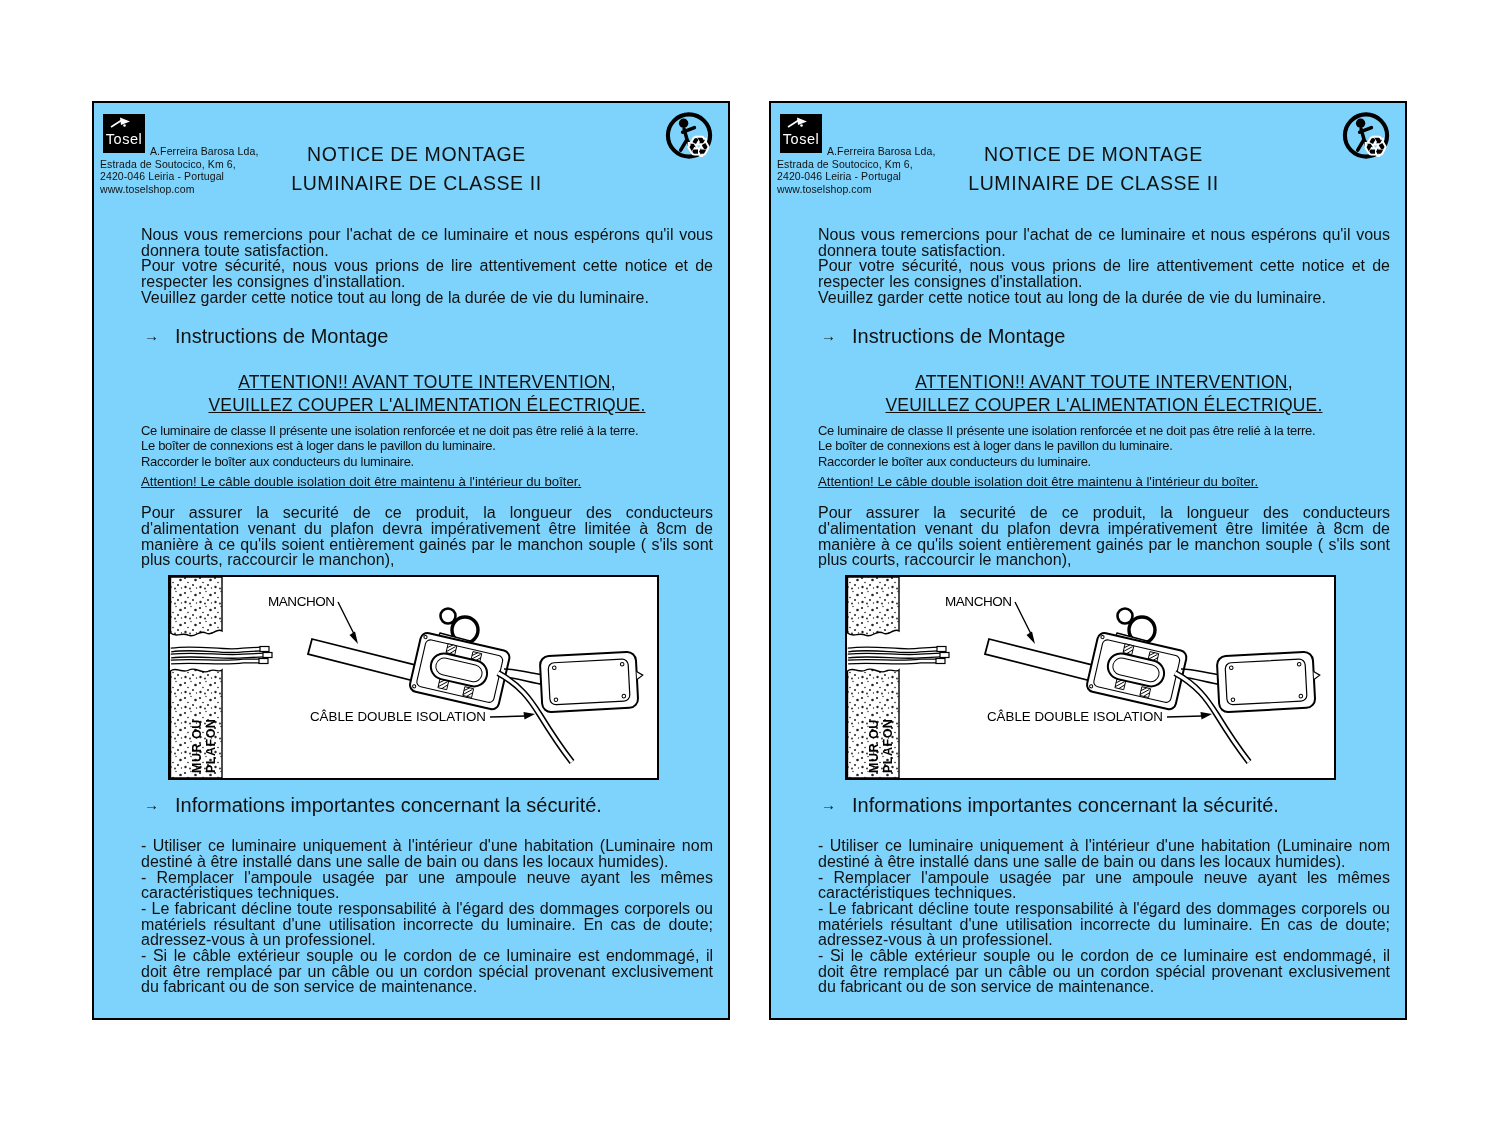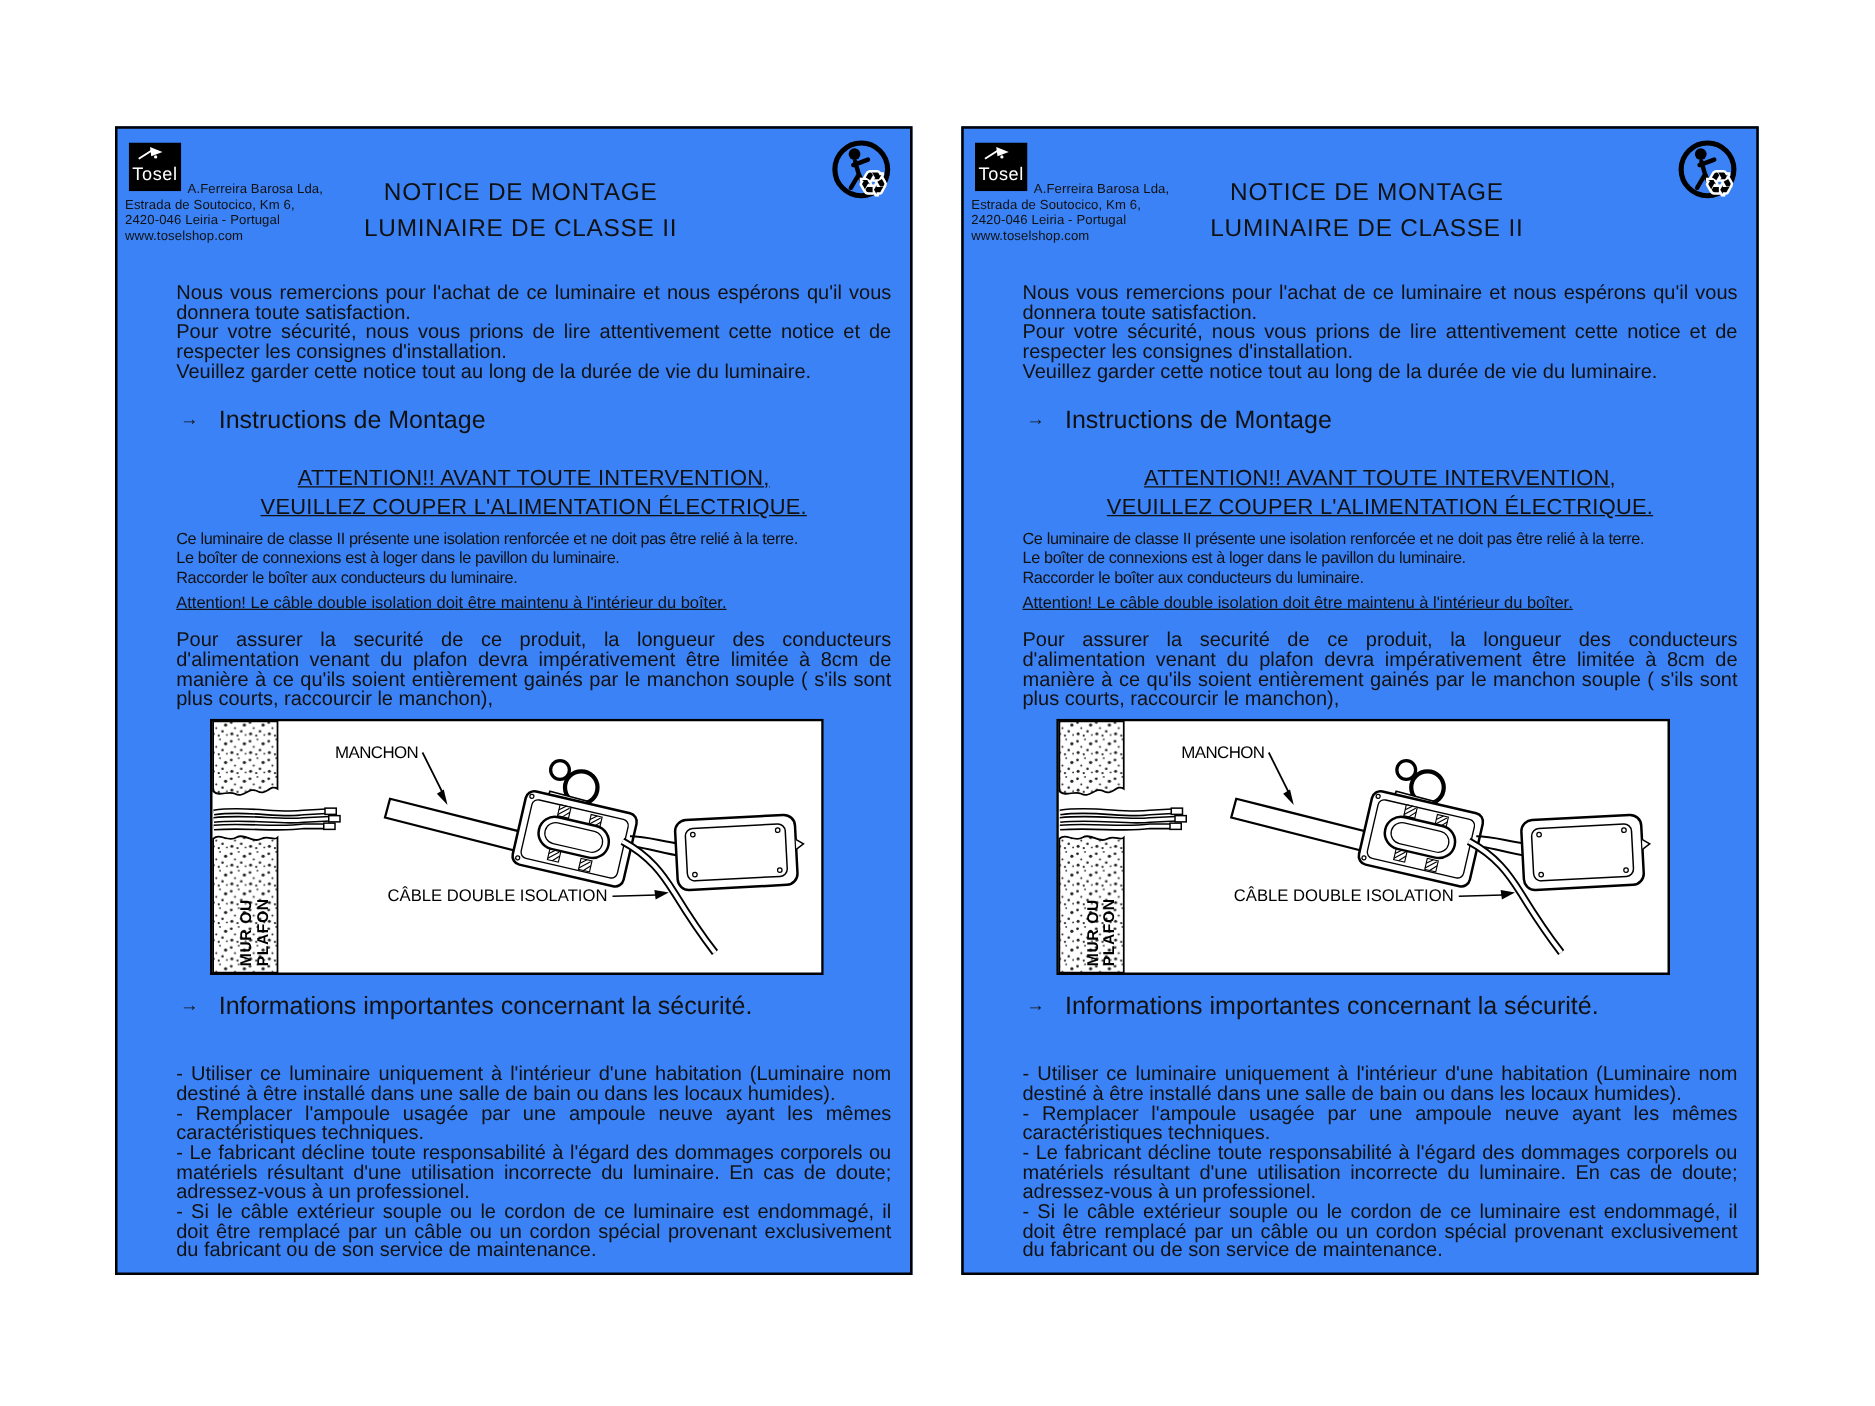--- a/index.html
+++ b/index.html
@@ -1,17 +1,17 @@
 <!DOCTYPE html>
 <html><head>
 <meta charset="utf-8">
 <style>
   html,body{margin:0;padding:0;background:#fff;}
   body{width:1500px;height:1125px;position:relative;font-family:"Liberation Sans",sans-serif;color:#111;}
-  .page{position:absolute;top:101px;width:638px;height:919px;background:#3b82f6;border:2px solid #000;box-sizing:border-box;overflow:hidden;}
+  .page{position:absolute;top:101px;width:638px;height:919px;background:#7dd3fc;border:2px solid #000;box-sizing:border-box;overflow:hidden;}
   .page-1{left:92px;}
   .page-2{left:769px;}
   .hdr{position:relative;height:112px;}
   .logo{position:absolute;left:9px;top:11px;width:42px;height:39px;}
   .company{position:absolute;left:6px;top:42px;font-size:10.5px;line-height:12.5px;letter-spacing:0.1px;white-space:nowrap;}
   .company .ind{margin-left:50px;text-align:right;}
   .title{position:absolute;left:60px;right:49px;top:37px;text-align:center;font-size:19.5px;line-height:29px;letter-spacing:0.6px;white-space:nowrap;}
   .triman{position:absolute;right:13px;top:7px;width:51px;height:51px;}
   .content{padding:0 15px 0 47px;}
   .body{font-size:16px;line-height:15.7px;text-align:justify;margin:0;}
@@ -20,21 +20,21 @@
   .h1 .arrow{font-weight:700;font-size:15px;display:inline-block;margin-right:16px;transform:translateY(-2px);}
   .warn{margin-top:21px;text-align:center;font-size:17.5px;line-height:23.5px;letter-spacing:0.2px;white-space:nowrap;}
   .warn span{text-decoration:underline;}
   .class2{margin-top:5px;}
   .class2 div{font-size:13px;line-height:15.7px;letter-spacing:-0.3px;white-space:nowrap;}
   .cablewarn{margin-top:4px;font-size:13.2px;line-height:15.7px;white-space:nowrap;}
   .cablewarn span{text-decoration:underline;}
   .sleevep{margin-top:16px;}
   .diagram{margin:7px 0 0 27px;display:block;}
   .h2{margin-top:13px;}
-  .bullets{margin-top:33px;}
+  .bullets{margin-top:19px;}
   svg text{font-family:"Liberation Sans",sans-serif;}
 </style>
 </head>
 <body>
 
 <div class="page page-1">
   <div class="hdr">
     <svg class="logo" viewBox="0 0 42 39">
       <rect width="42" height="39" fill="#000"></rect>
       <g>

